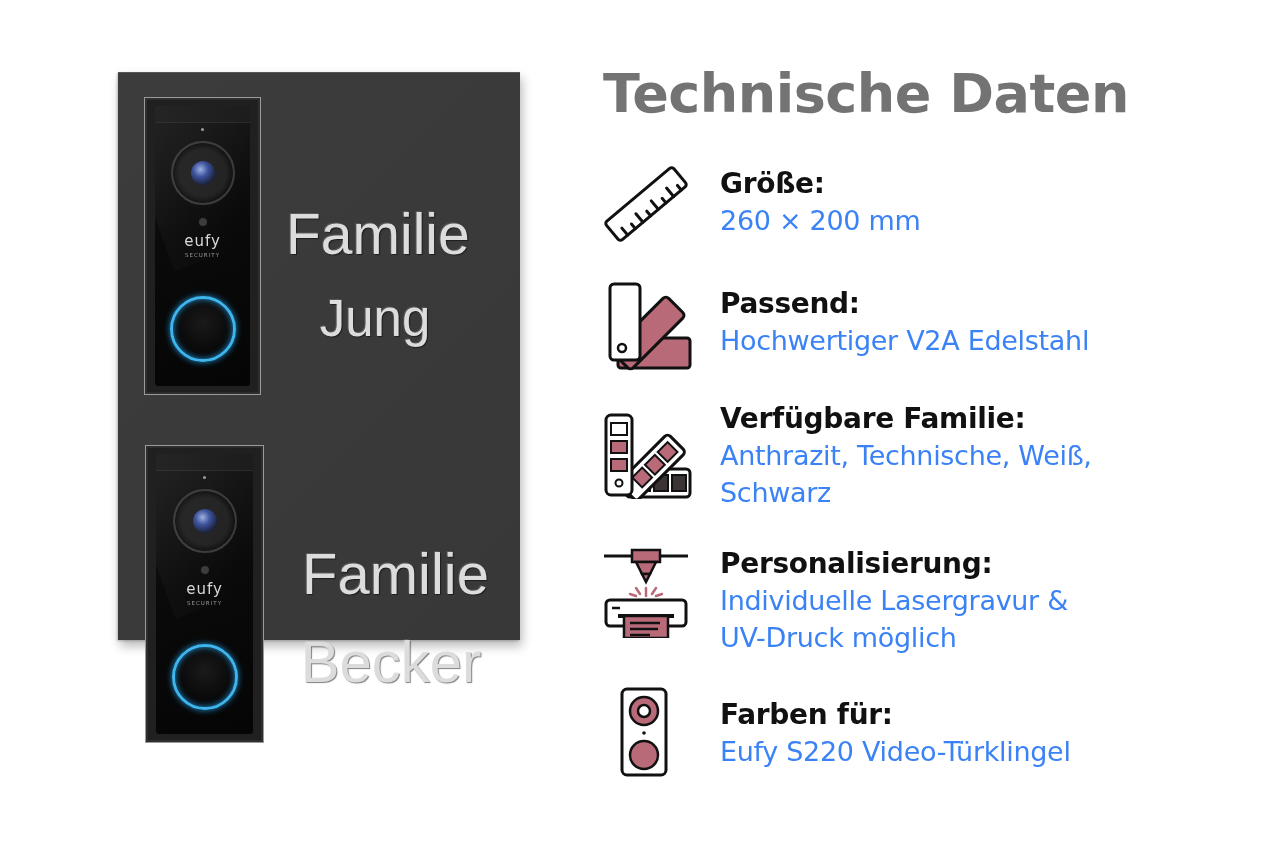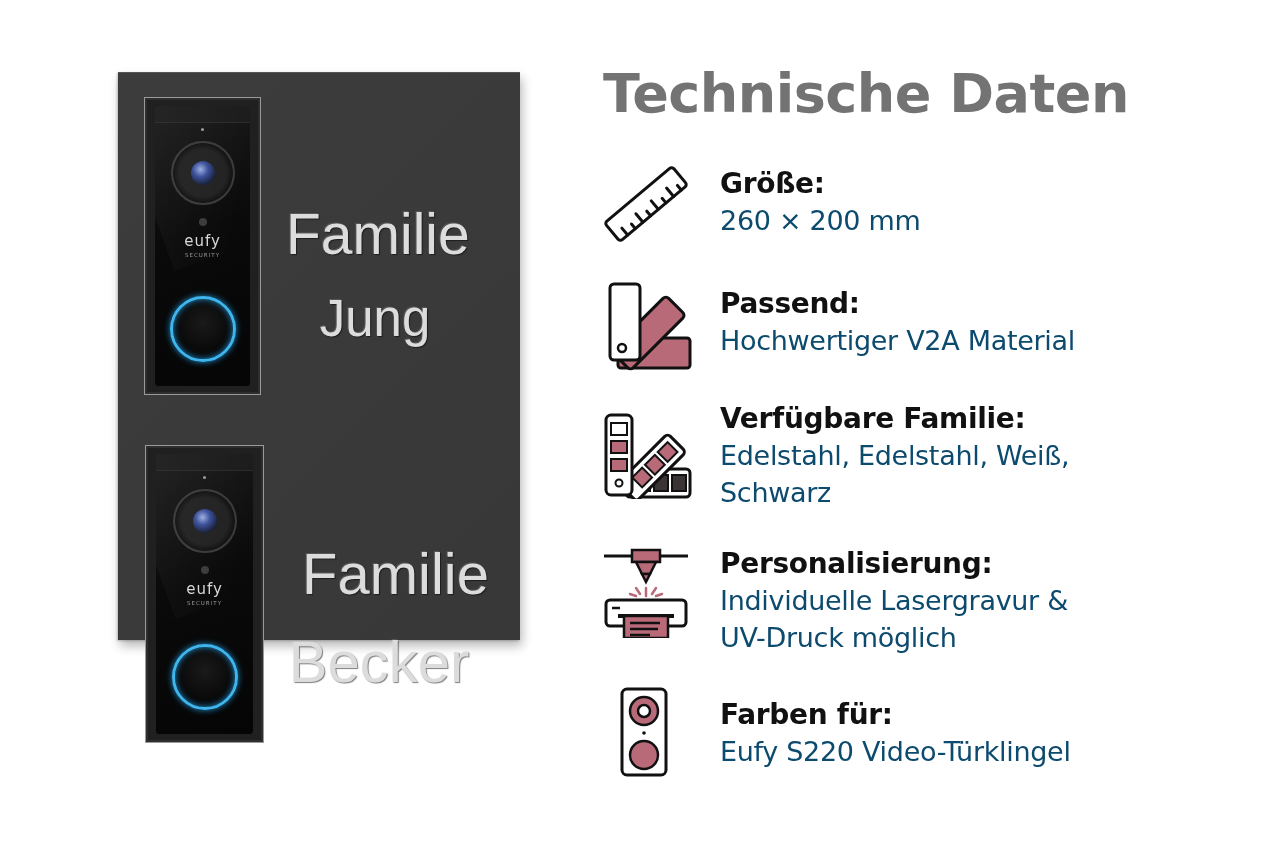--- a/index.html
+++ b/index.html
@@ -72,37 +72,37 @@
       background: radial-gradient(circle at 50% 40%, #1a1a1a, #050505 75%);
     }
     .family-name {
       position: absolute; color: #dcdcdc; font-family: "Liberation Sans", sans-serif;
       font-size: 58px; line-height: 1; text-align: center;
       text-shadow: 1px 1px 1px rgba(0,0,0,0.5), -1px -1px 0 rgba(255,255,255,0.15);
     }
     .fam-top-1 { left: 168px; top: 133px; width: 178px; font-size: 57px; }
     .fam-top-2 { left: 168px; top: 220px; width: 178px; font-size: 51px; }
     .fam-bot-1 { left: 184px; top: 472px; width: 178px; font-size: 58px; }
-    .fam-bot-2 { left: 168px; top: 560px; width: 186px; font-size: 58px; }
+    .fam-bot-2 { left: 180px; top: 560px; width: 186px; font-size: 58px; }
 
     
     .spec-title {
       position: absolute; left: 603px; top: 62px;
       color: #737373; font-family: "DejaVu Sans", sans-serif; font-weight: bold;
       font-size: 54px; letter-spacing: -0.5px;
     }
     .spec-row { position: absolute; left: 600px; width: 620px; }
     .spec-icon { position: absolute; left: 0; width: 92px; height: 92px; }
     .spec-text { position: absolute; left: 120px; top: 0; }
     .spec-label {
       font-family: "DejaVu Sans", sans-serif; font-weight: bold; font-size: 28px;
       color: #111; line-height: 36px; letter-spacing: -0.3px;
     }
     .spec-value {
-      font-family: "DejaVu Sans", sans-serif; font-size: 27px; color: #0c4a6e;
+      font-family: "DejaVu Sans", sans-serif; font-size: 27px; color: #3b82f6;
       line-height: 37px; letter-spacing: -0.3px; white-space: pre-line;
     }
     .row-1 { top: 166px; }
     .row-1 .spec-icon { top: -8px; }
     .row-2 { top: 286px; }
     .row-2 .spec-icon { top: -6px; }
     .row-3 { top: 401px; }
     .row-3 .spec-icon { top: 6px; }
     .row-4 { top: 546px; }
     .row-4 .spec-icon { top: 0px; }
@@ -179,21 +179,21 @@
       <rect x="18" y="58" width="72" height="30" rx="3" fill="#b86a78" stroke="#111" stroke-width="3"></rect>
       <g transform="translate(22,82) rotate(-45)">
         <rect x="0" y="-16" width="78" height="28" rx="4" fill="#b86a78" stroke="#111" stroke-width="3"></rect>
       </g>
       <rect x="10" y="4" width="30" height="76" rx="4" fill="#fff" stroke="#111" stroke-width="3"></rect>
       <circle cx="22" cy="68" r="4" fill="#fff" stroke="#111" stroke-width="2.5"></circle>
     </svg>
   </div>
   <div class="spec-text">
     <div class="spec-label">Passend:</div>
-    <div class="spec-value">Hochwertiger V2A Material</div>
+    <div class="spec-value">Hochwertiger V2A Edelstahl</div>
   </div>
 </div>
 
 <div class="spec-row row-3">
   <div class="spec-icon">
     <svg width="92" height="92" viewBox="0 0 92 92">
       <rect x="26" y="62" width="64" height="28" rx="4" fill="#fff" stroke="#111" stroke-width="3"></rect>
       <rect x="36" y="68" width="14" height="16" fill="#3a3435" stroke="#111" stroke-width="2"></rect>
       <rect x="54" y="68" width="14" height="16" fill="#3a3435" stroke="#111" stroke-width="2"></rect>
       <rect x="72" y="68" width="14" height="16" fill="#3a3435" stroke="#111" stroke-width="2"></rect>
@@ -205,21 +205,21 @@
       </g>
       <rect x="6" y="8" width="26" height="80" rx="5" fill="#fff" stroke="#111" stroke-width="3"></rect>
       <rect x="11" y="16" width="16" height="12" fill="#fff" stroke="#111" stroke-width="2"></rect>
       <rect x="11" y="34" width="16" height="12" fill="#b86a78" stroke="#111" stroke-width="2"></rect>
       <rect x="11" y="52" width="16" height="12" fill="#b86a78" stroke="#111" stroke-width="2"></rect>
       <circle cx="19" cy="76" r="3.5" fill="#fff" stroke="#111" stroke-width="2"></circle>
     </svg>
   </div>
   <div class="spec-text">
     <div class="spec-label">Verfügbare Familie:</div>
-    <div class="spec-value">Edelstahl, Edelstahl, Weiß,
+    <div class="spec-value">Anthrazit, Technische, Weiß,
 Schwarz</div>
   </div>
 </div>
 
 <div class="spec-row row-4">
   <div class="spec-icon">
     <svg width="92" height="92" viewBox="0 0 92 92">
       <line x1="4" y1="10" x2="88" y2="10" stroke="#111" stroke-width="3"></line>
       <rect x="32" y="4" width="28" height="12" fill="#b86a78" stroke="#111" stroke-width="2.5"></rect>
       <polygon points="36,16 56,16 50,28 42,28" fill="#b86a78" stroke="#111" stroke-width="2.5"></polygon>

